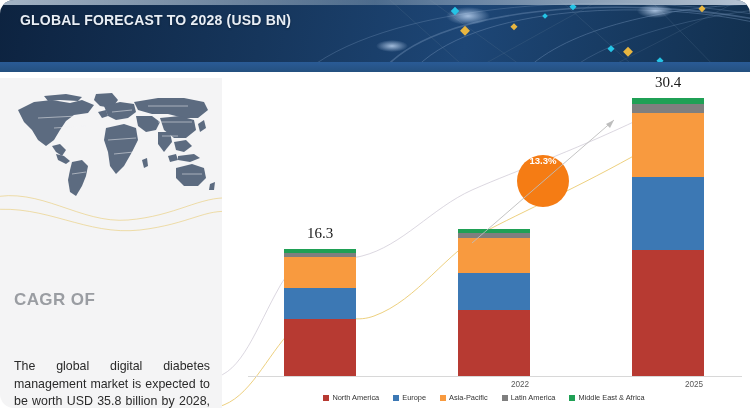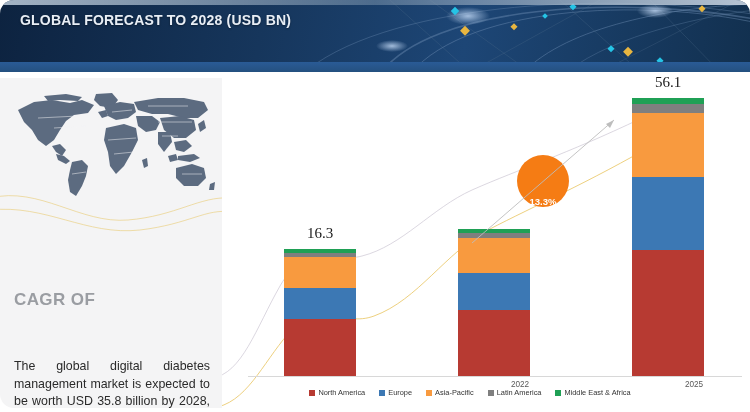--- a/index.html
+++ b/index.html
@@ -111,29 +111,29 @@
   .x-label {
     position: absolute; top: 302px;
     font-size: 8.2px; color: #595959;
     text-align: center; white-space: nowrap;
   }
 
   .cagr-bubble {
     position: absolute;
     width: 52px; height: 52px; border-radius: 50%;
     background: #f57c14;
-    display: flex; align-items: flex-end; justify-content: center;
+    display: flex; align-items: flex-start; justify-content: center;
     color: #ffffff; font-size: 9.6px; font-weight: bold;
   }
 
   
   .legend {
-    position: absolute; left: 206px; top: 388px;
+    position: absolute; left: 220px; top: 388px;
     width: 528px; height: 14px;
-    display: flex; justify-content: center; align-items: flex-start;
+    display: flex; justify-content: center; align-items: flex-end;
     gap: 14px;
   }
   .legend-item { display: flex; align-items: center; gap: 3px; }
   .legend-swatch { width: 6px; height: 6px; display: inline-block; }
   .legend-text { font-size: 7.4px; color: #333333; white-space: nowrap; }
 </style>
 </head>
 <body>
 
 <div id="root">
@@ -279,21 +279,21 @@
           <div class="seg" style="background: rgb(127, 127, 127); height: 3.1746%;"></div>
           <div class="seg" style="background: rgb(31, 160, 85); height: 2.6455%;"></div>
         </div>
         <div class="bar" style="left: 384px; width: 72px; height: 278px;">
           <div class="seg" style="background: rgb(183, 58, 50); height: 45.2514%;"></div>
           <div class="seg" style="background: rgb(60, 120, 180); height: 26.257%;"></div>
           <div class="seg" style="background: rgb(248, 154, 63); height: 23.1844%;"></div>
           <div class="seg" style="background: rgb(127, 127, 127); height: 3.07263%;"></div>
           <div class="seg" style="background: rgb(31, 160, 85); height: 2.23464%;"></div>
         </div>
-        <div class="bar-value" style="left: 380px; width: 80px; top: -10px;">56.1</div>
+        <div class="bar-value" style="left: 380px; width: 80px; top: -10px;">30.4</div>
       </div>
 
     <div class="cagr-bubble" style="left:295px; top:77px;">
       <span>13.3%</span>
     </div>
 
     <svg style="position:absolute;left:0;top:0;width:528px;height:334px;pointer-events:none" viewBox="0 0 528 334" preserveAspectRatio="none">
       <g stroke="#bdbdbd" stroke-width=".9" fill="none">
         <path d="M250 165 L392 42"></path>
       </g>

